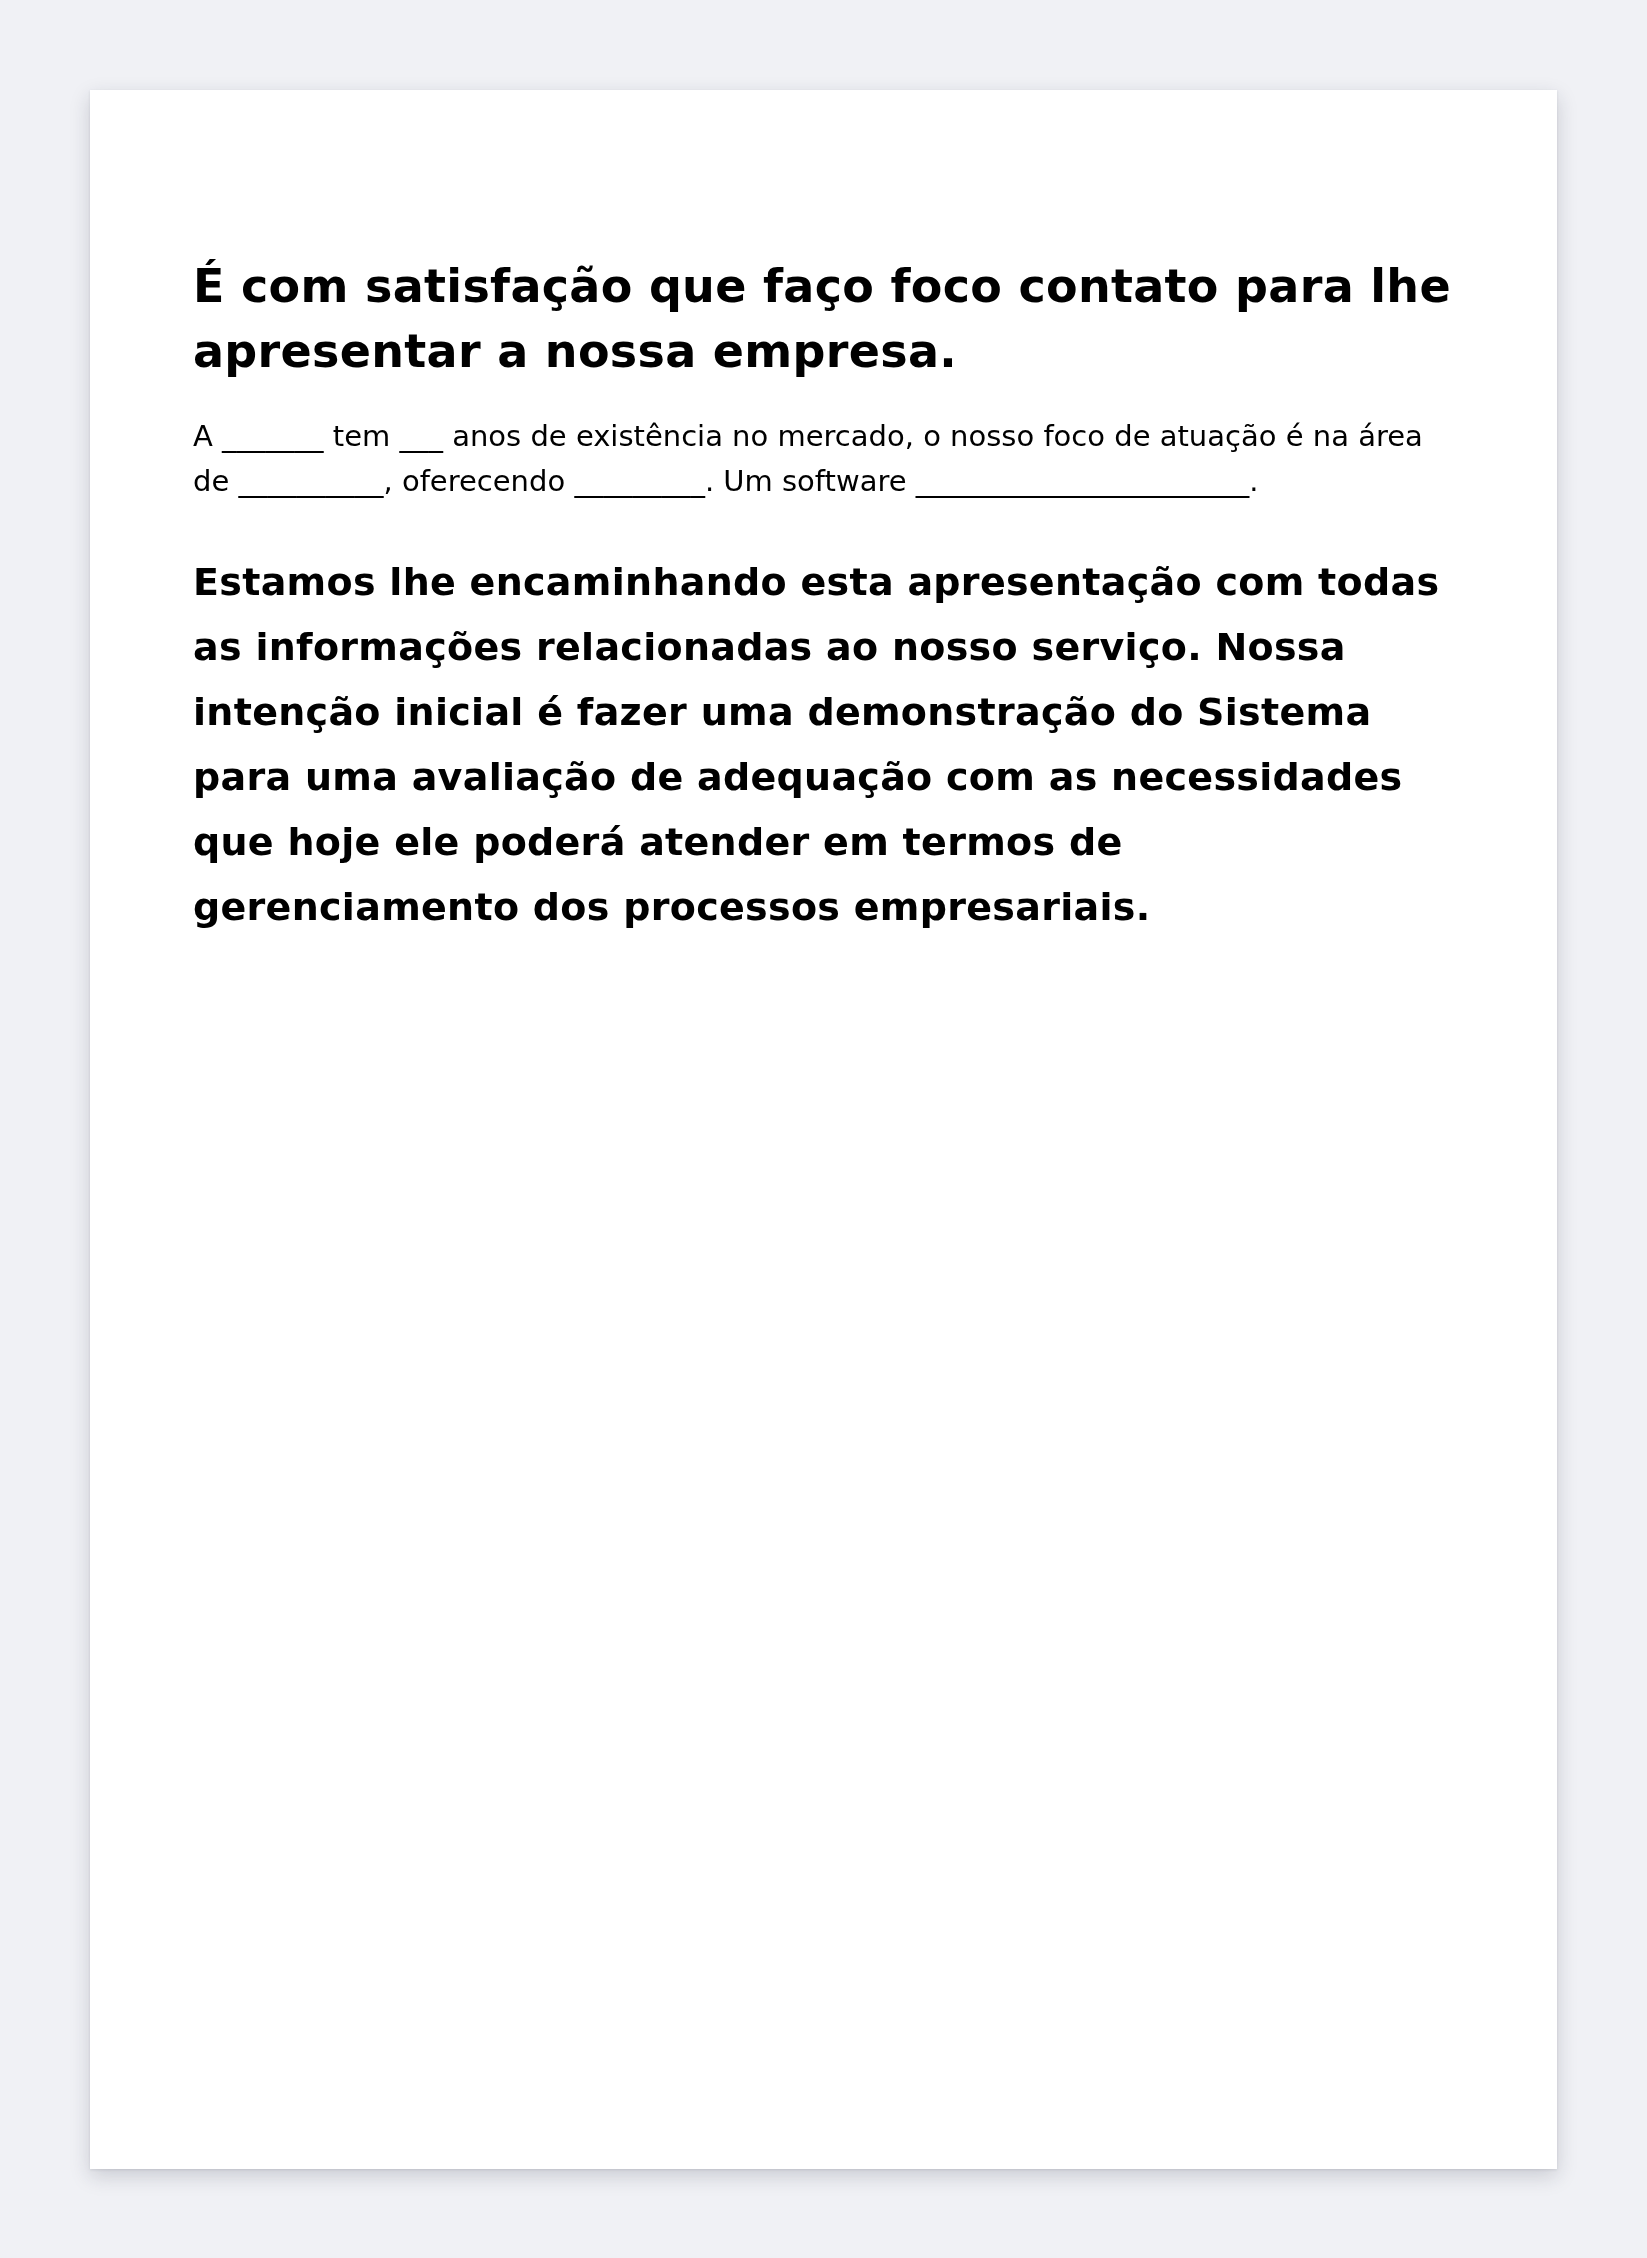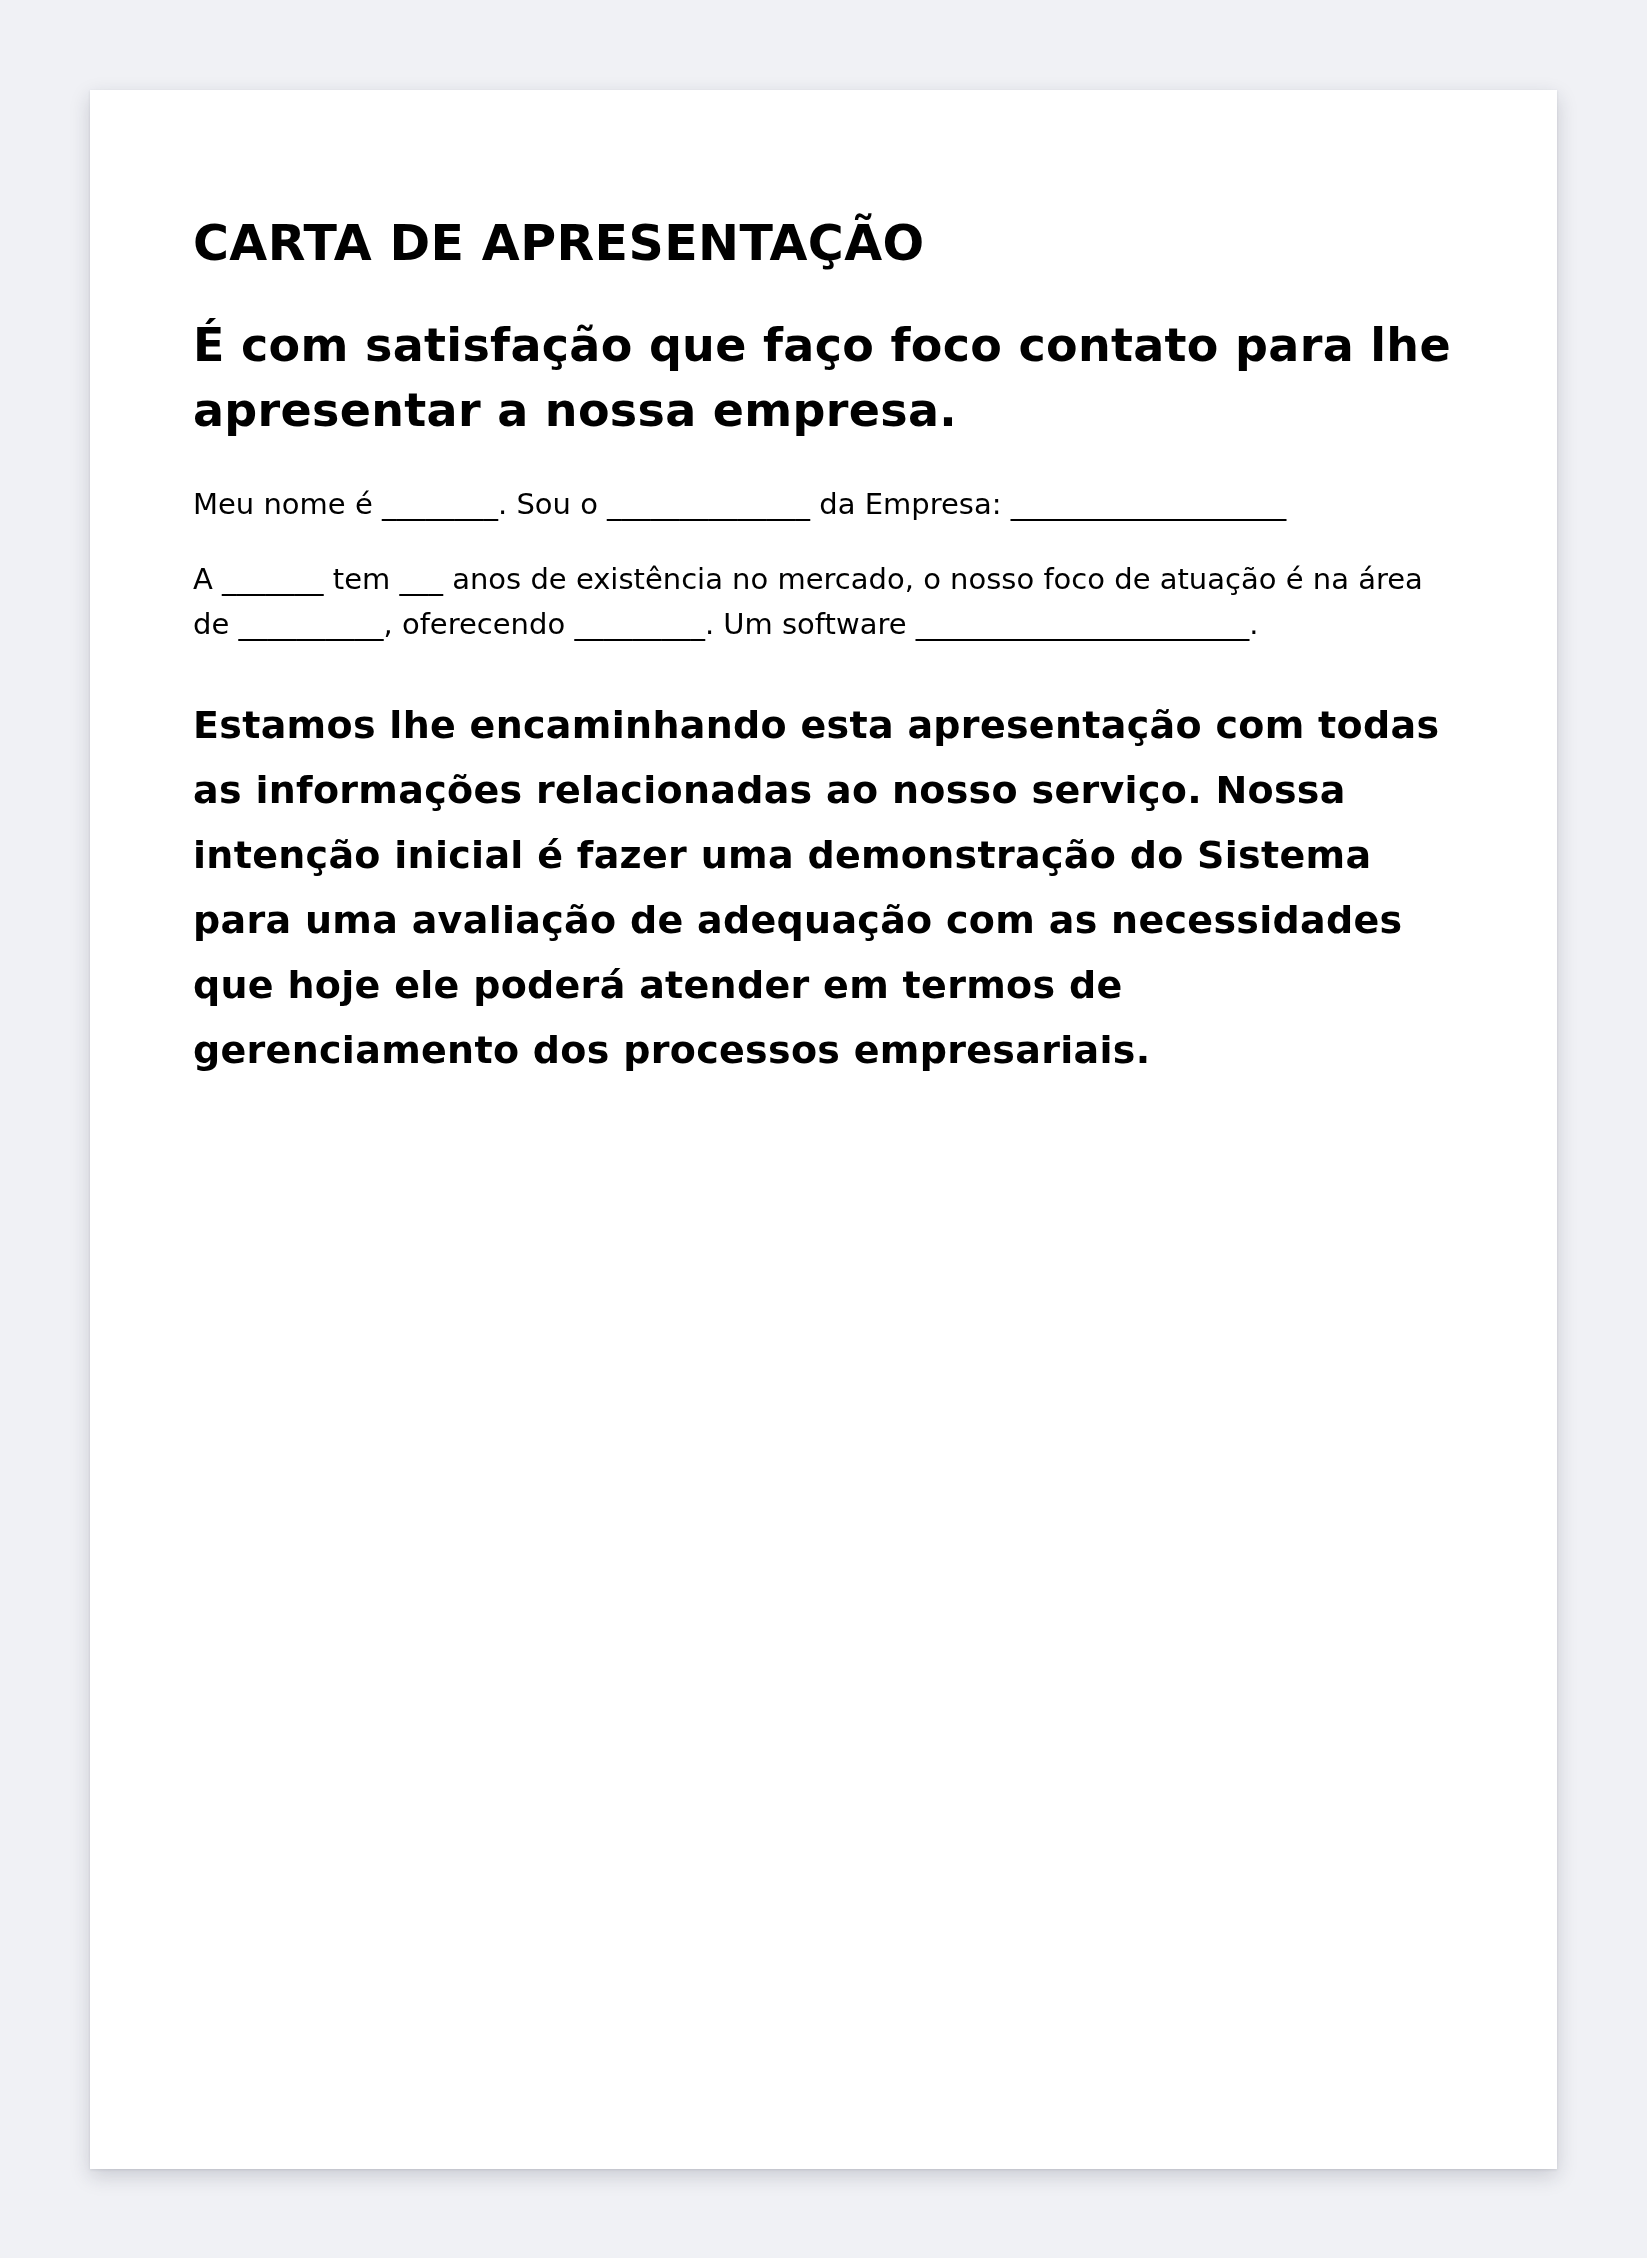--- a/index.html
+++ b/index.html
@@ -69,26 +69,24 @@
       margin-top: 35px;
     }
     .blank {
       white-space: pre;
     }
   </style>
 </head>
 <body>
 
 <div class="page">
-  <h1 class="title">CARTA DE APRESENTAÇÃO</h1>
 
 
   <p class="lead">É com satisfação que faço foco contato para lhe apresentar a nossa empresa.</p>
 
-  <p class="body-text intro-line"><span>Meu nome é </span><span class="blank">________</span><span>. Sou o </span><span class="blank">______________</span><span> da Empresa: </span><span class="blank">___________________</span></p>
 
   <p class="body-text company-line"><span>A </span><span class="blank">_______</span><span> tem </span><span class="blank">___</span><span> anos de existência no mercado, o nosso foco de atuação é na área de </span><span class="blank">__________</span><span>, oferecendo </span><span class="blank">_________</span><span>. Um software </span><span class="blank">_______________________</span><span>.</span></p>
 
   <p class="big-para">Estamos lhe encaminhando esta apresentação com todas as informações relacionadas ao nosso serviço. Nossa intenção inicial é fazer uma demonstração do Sistema para uma avaliação de adequação com as necessidades que hoje ele poderá atender em termos de gerenciamento dos processos empresariais.</p>
 
 
 </div>
 
 
 </body></html>

